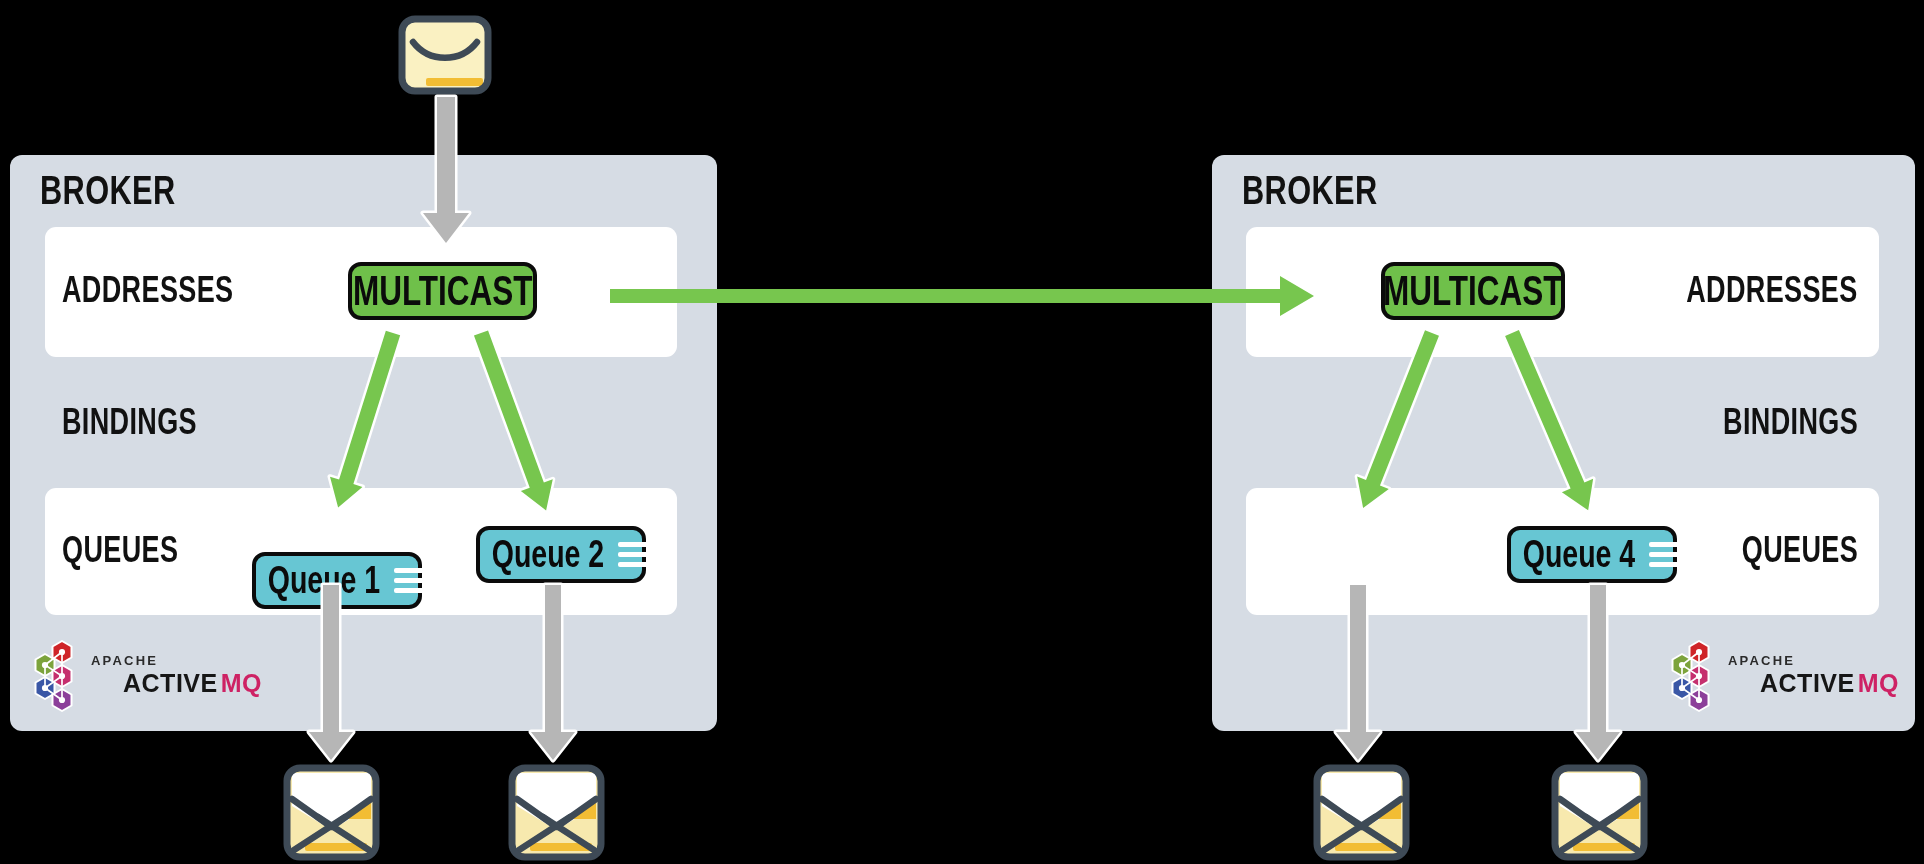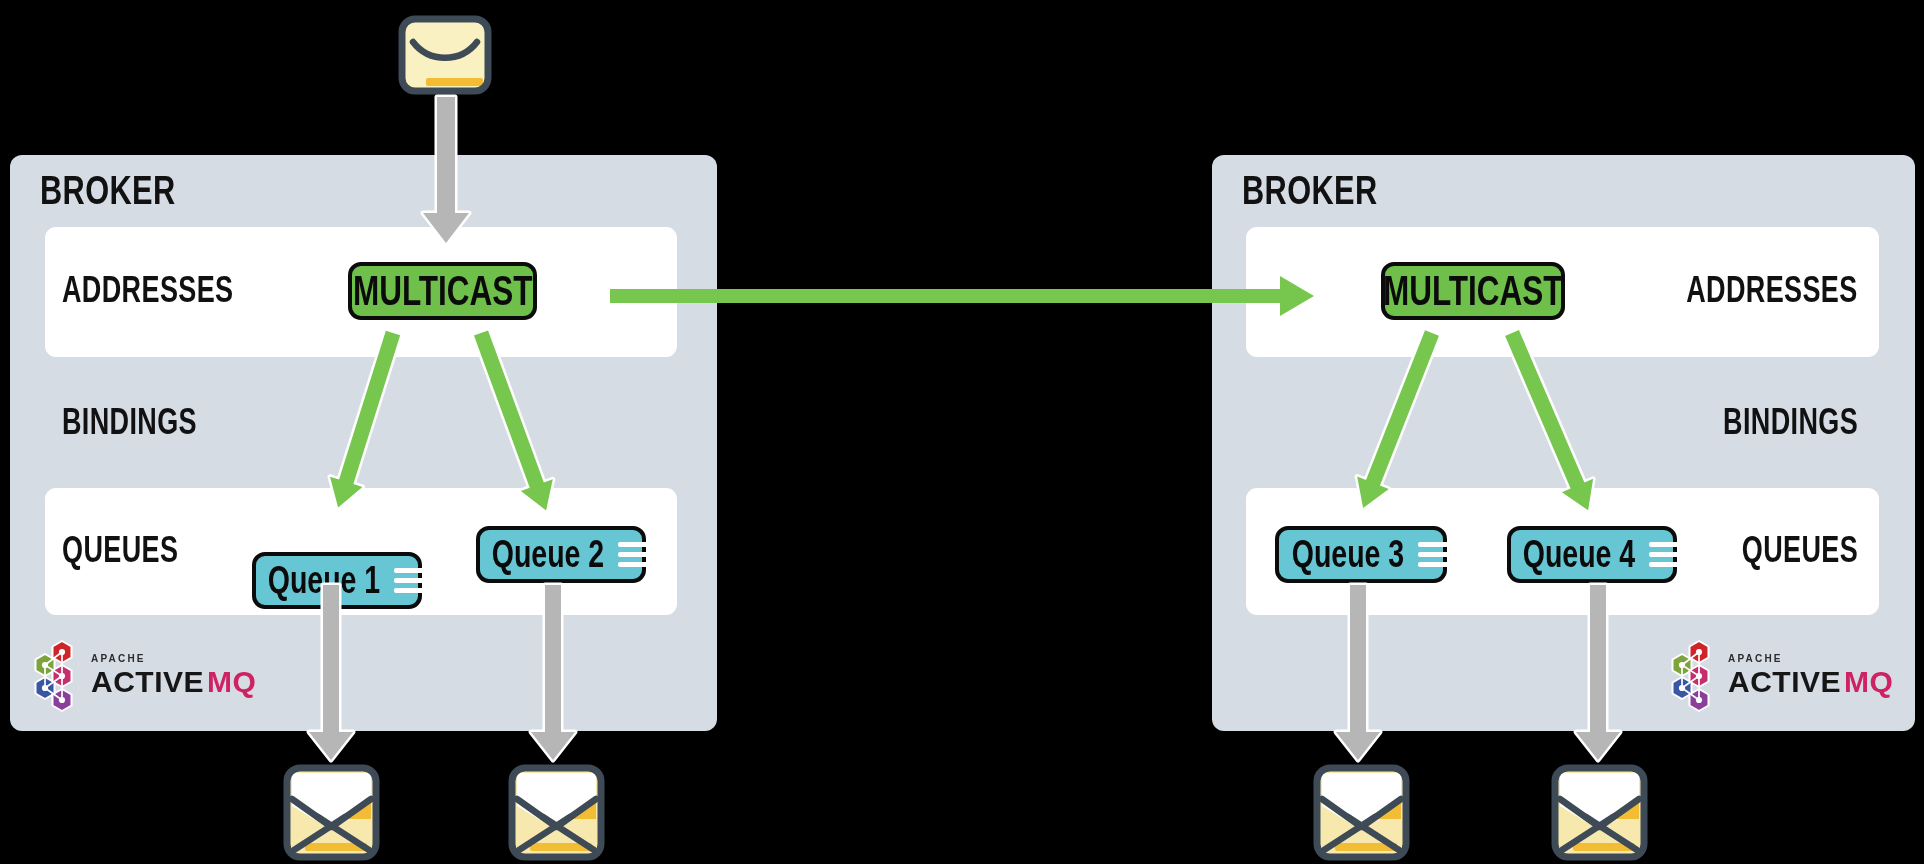--- a/index.html
+++ b/index.html
@@ -30,22 +30,22 @@
 
   .queue{position:absolute;height:57px;background:var(--teal);border:4px solid #0b0b0b;border-radius:13px;
     display:flex;align-items:center;justify-content:center;gap:2px;}
   .queue .qlabel{display:inline-block;font-weight:800;font-size:38px;color:#0b0b0b;transform:scaleX(.75);white-space:nowrap;}
   .queue .qmenu{display:inline-flex;flex-direction:column;gap:5px;margin-left:-6px;}
   .queue .qmenu i{display:block;width:31px;height:5px;background:#fff;border-radius:2px;}
 
   .logo{position:absolute;display:flex;align-items:flex-start;}
   .logo svg{display:block;}
   .logo .logo-text{margin-left:13px;padding-top:13px;}
-  .logo .apache{display:block;font-size:10px;font-weight:700;letter-spacing:2.2px;color:#2b2b2b;}
-  .logo .mainline{display:block;font-size:30px;font-weight:800;letter-spacing:.5px;color:#161616;margin-top:1px;white-space:nowrap;}
+  .logo .apache{display:block;font-size:13px;font-weight:700;letter-spacing:2.2px;color:#2b2b2b;}
+  .logo .mainline{display:block;font-size:25px;font-weight:800;letter-spacing:.5px;color:#161616;margin-top:1px;white-space:nowrap;margin-left:32px;}
   .logo .mq{color:var(--logo-pink);margin-left:3px;}
 
   svg.overlay{position:absolute;left:0;top:0;width:1924px;height:864px;pointer-events:none;}
   .garrow{fill:var(--arrow-gray);stroke:#ffffff;stroke-width:5;paint-order:stroke;stroke-linejoin:round;}
   .grarrow{fill:var(--arrow-green);stroke:#ffffff;stroke-width:5;paint-order:stroke;stroke-linejoin:round;}
   .bigarrow{fill:var(--arrow-green);}
 
   .env{position:absolute;}
   .env svg{display:block;}
   .env-bg{fill:var(--envelope-yellow);}
@@ -135,28 +135,20 @@
       <span>BINDINGS</span>
     </div>
   <div class="lbl section-lbl right" style="left:1600px;top:537px;width:258px;">
       <span>QUEUES</span>
     </div>
 
   <div class="multicast" style="left:1381px;top:262px;width:184px;">
     <span>MULTICAST</span>
   </div>
 
-  <div class="queue" style="left:1275px;top:526px;width:172px;">
-    <span class="qlabel">Queue 3</span>
-    <span class="qmenu">
-        <i></i>
-        <i></i>
-        <i></i>
-      </span>
-  </div>
   <div class="queue" style="left:1507px;top:526px;width:170px;">
     <span class="qlabel">Queue 4</span>
     <span class="qmenu">
         <i></i>
         <i></i>
         <i></i>
       </span>
   </div>
 
   <div class="logo" style="left:1670px;top:640px;">

